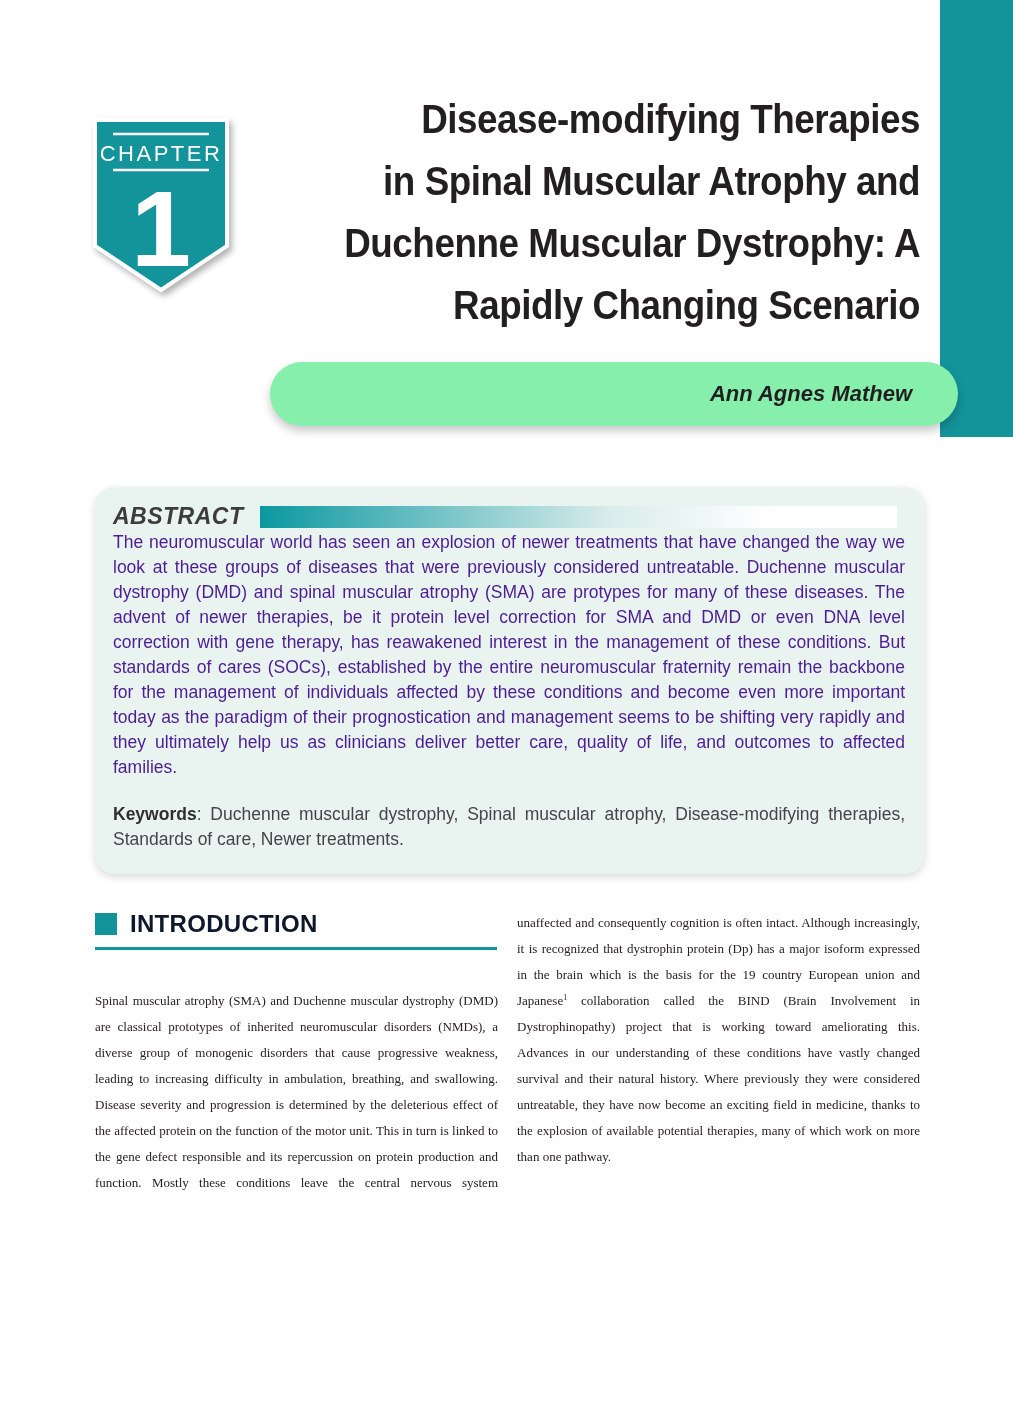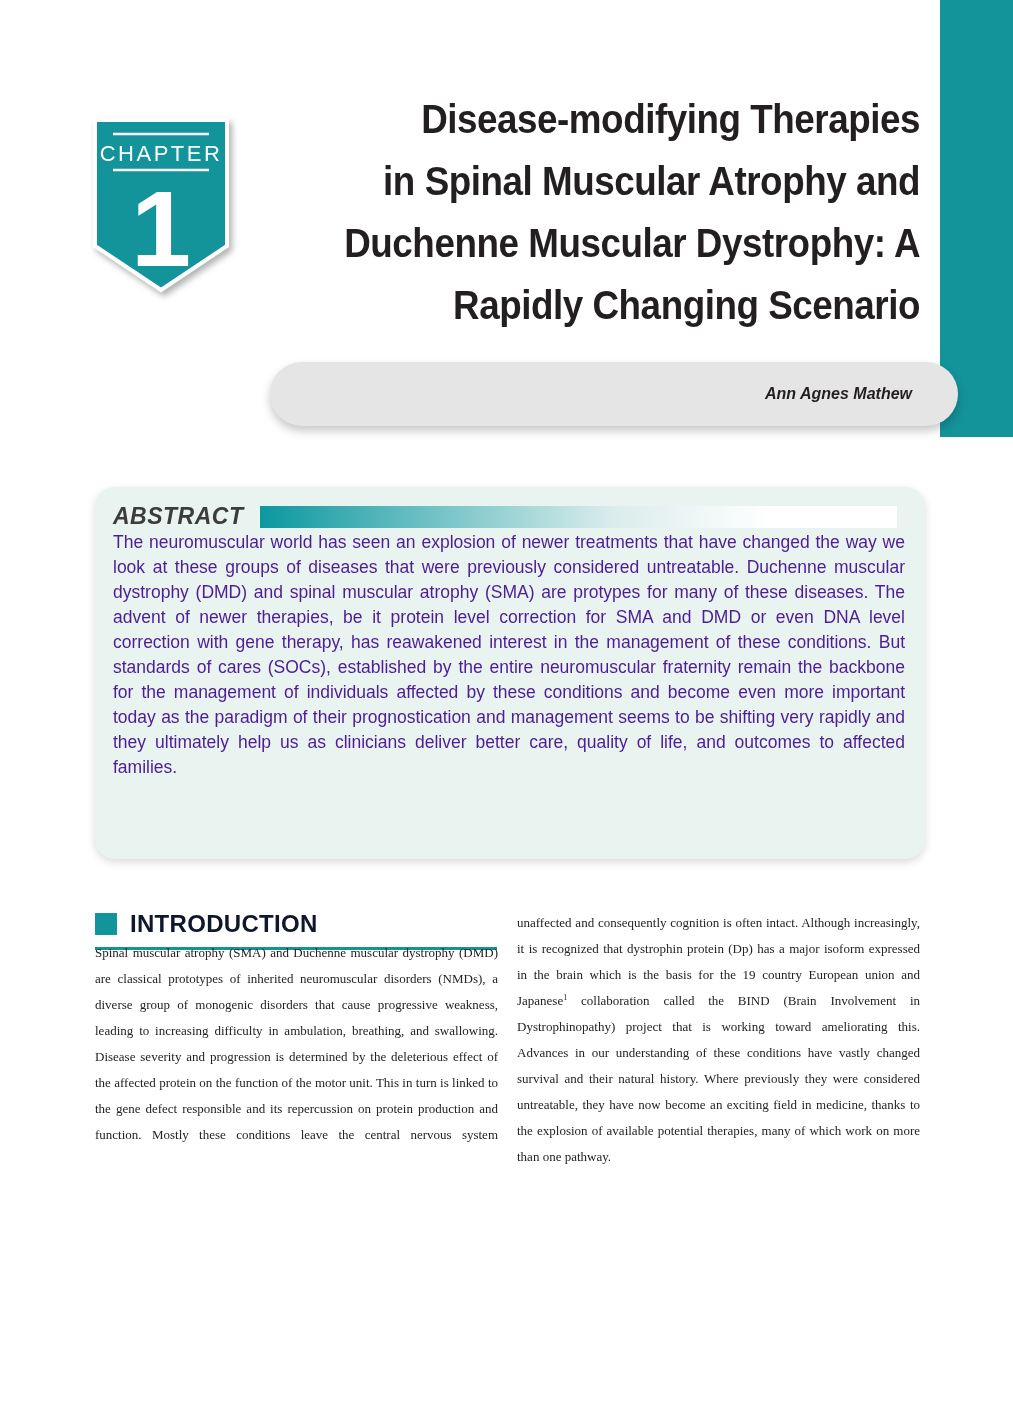--- a/index.html
+++ b/index.html
@@ -45,24 +45,24 @@
     letter-spacing:-0.5px;
     transform:scaleX(0.92); transform-origin:100% 0;
     color:var(--ink, #231f20);
     z-index:2;
   }
 
   
   .author-pill {
     position:absolute; left:270px; top:362px;
     width:688px; height:64px;
-    background:#e5e5e5; border-radius:34px;
+    background:#86efac; border-radius:34px;
     box-shadow:0 5px 10px rgba(0,0,0,0.22);
     text-align:right; line-height:64px; padding-right:46px;
-    font-style:italic; font-weight:bold; font-size:16px;
+    font-style:italic; font-weight:bold; font-size:22px;
     z-index:3;
   }
 
   
   .abstract-box {
     position:absolute; left:95px; top:487px; width:830px;
     min-height:372px;
     background:var(--abstract-bg, #e9f3f0);
     border-radius:20px;
     box-shadow:0 3px 8px rgba(0,0,0,0.15);
@@ -97,21 +97,21 @@
   .intro-label { font-weight:bold; font-size:24px; letter-spacing:0.3px; color:#0f172a; }
   .intro-rule { margin-top:9px; height:3px; background:var(--teal, #13939a); }
 
   .col {
     position:absolute; width:403px;
     font-family:"Liberation Serif", serif;
     font-size:13px; line-height:26px;
     text-align:justify; color:#262223;
     z-index:2;
   }
-  .col-left { left:95px; top:940px; text-align-last:justify; }
+  .col-left { left:95px; top:988px; text-align-last:justify; }
   .col-right { left:517px; top:910px; }
   .col sup { font-size:0.62em; vertical-align:super; line-height:0; }
 </style>
 </head>
 <body>
 
 <div class="teal-band"></div>
 
 <svg class="chapter-badge" width="138" height="182" viewBox="0 0 138 182">
   <polygon class="badge-shape" points="3,2 135,2 135,128 69,172 3,128"></polygon>
@@ -131,20 +131,23 @@
 <div class="author-pill">
   <span>Ann Agnes Mathew</span>
 </div>
 
 <div class="abstract-box">
   <div class="abstract-header">
     <span class="abstract-heading">ABSTRACT</span>
     <span class="abstract-gradbar"></span>
   </div>
   <p class="abstract-body">The neuromuscular world has seen an explosion of newer treatments that have changed the way we look at these groups of diseases that were previously considered untreatable. Duchenne muscular dystrophy (DMD) and spinal muscular atrophy (SMA) are protypes for many of these diseases. The advent of newer therapies, be it protein level correction for SMA and DMD or even DNA level correction with gene therapy, has reawakened interest in the management of these conditions. But standards of cares (SOCs), established by the entire neuromuscular fraternity remain the backbone for the management of individuals affected by these conditions and become even more important today as the paradigm of their prognostication and management seems to be shifting very rapidly and they ultimately help us as clinicians deliver better care, quality of life, and outcomes to affected families.</p>
+  <p class="abstract-keywords">
+    <span class="kw-label">Keywords</span><span>: Duchenne muscular dystrophy, Spinal muscular atrophy, Disease-modifying therapies, Standards of care, Newer treatments.</span>
+  </p>
 </div>
 
 <div class="intro-heading-wrap">
   <div class="intro-heading-row">
     <span class="intro-square"></span>
     <span class="intro-label">INTRODUCTION</span>
   </div>
   <div class="intro-rule"></div>
 </div>
 

